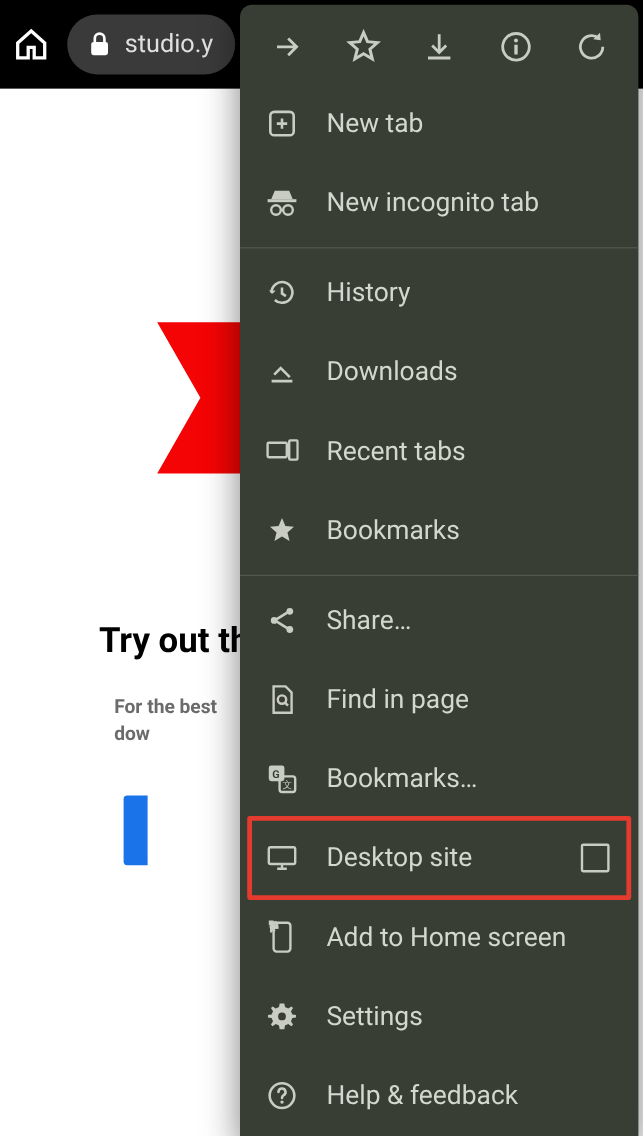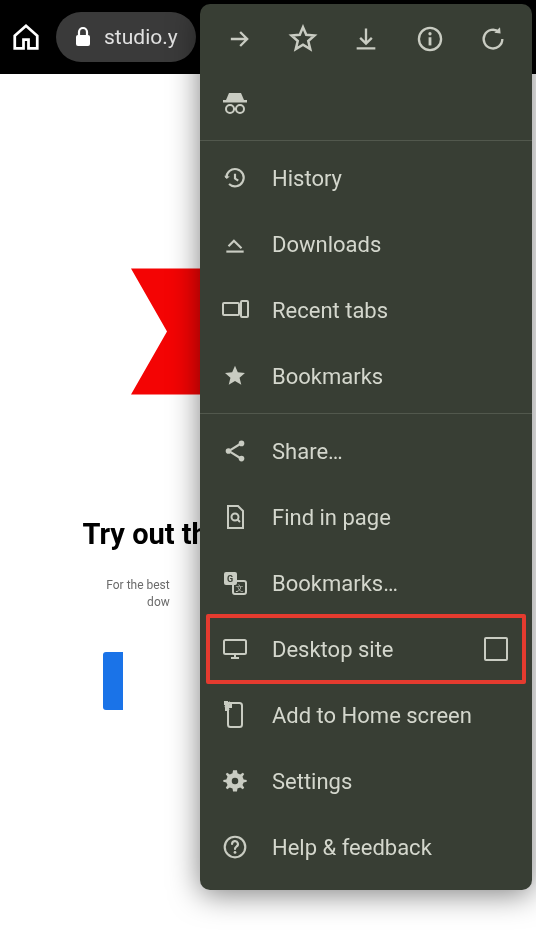--- a/index.html
+++ b/index.html
@@ -56,27 +56,28 @@
     .red-shape svg { width: 100%; height: 100%; }
     .heading {
       font-size: 29px;
       font-weight: 700;
       color: #000;
       margin-top: 108px;
       margin-left: -230px;
       white-space: nowrap;
     }
     .subtext {
-      font-size: 12px;
+      font-size: 16px;
       color: #6b6b6b;
       margin-top: 26px;
       margin-left: -260px;
       white-space: nowrap;
       line-height: 1.45;
-      text-align: right;
+      text-align: left;
+      font-weight: bold;
     }
     .blue-btn {
       background: #1a73e8;
       width: 20px;
       height: 58px;
       margin-top: 40px;
       margin-left: -310px;
       border-radius: 3px 0 0 3px;
     }
     .menu-panel {
@@ -202,31 +203,41 @@
         </svg>
     </div>
     <div class="icowrap">
       <svg width="28" height="28" viewBox="0 0 24 24">
           <path d="M20 12 A8 8 0 1 1 17.2 6" class="ico" stroke-width="2.4"></path>
           <path d="M18 2 L18.5 7.3 L13.2 6.6" class="ico-fill"></path>
         </svg>
     </div>
   </div>
 
+  <div class="menu-item">
+    <div class="icowrap">
+      <svg width="26" height="26" viewBox="0 0 24 24">
+          <rect x="3" y="3" width="18" height="18" rx="3" class="ico" stroke-width="2.2"></rect>
+          <path d="M12 8 V16 M8 12 H16" class="ico" stroke-width="2.2"></path>
+        </svg>
+    </div>
+    <span class="label">New tab</span>
+  </div>
 
   <div class="menu-item">
     <div class="icowrap">
       <svg width="28" height="26" viewBox="0 0 28 26">
           <path d="M5 10 L8 3 L20 3 L23 10 Z" class="ico-fill"></path>
           <rect x="2" y="10" width="24" height="2.5" class="ico-fill"></rect>
           <circle cx="9" cy="19" r="4" class="ico" stroke-width="2"></circle>
           <circle cx="19" cy="19" r="4" class="ico" stroke-width="2"></circle>
           <path d="M13 19 H15" class="ico" stroke-width="2"></path>
         </svg>
     </div>
+    <span class="label">New incognito tab</span>
   </div>
 
   <div class="divider"></div>
 
   <div class="menu-item">
     <div class="icowrap">
       <svg width="26" height="26" viewBox="0 0 24 24">
           <path d="M4 12 A8 8 0 1 1 6.5 17.5" class="ico" stroke-width="2.2"></path>
           <path d="M2 10 L4.3 13 L7.2 10.5" class="ico-fill"></path>
           <path d="M12 8 V12.5 L15 14.5" class="ico" stroke-width="2.2"></path>

